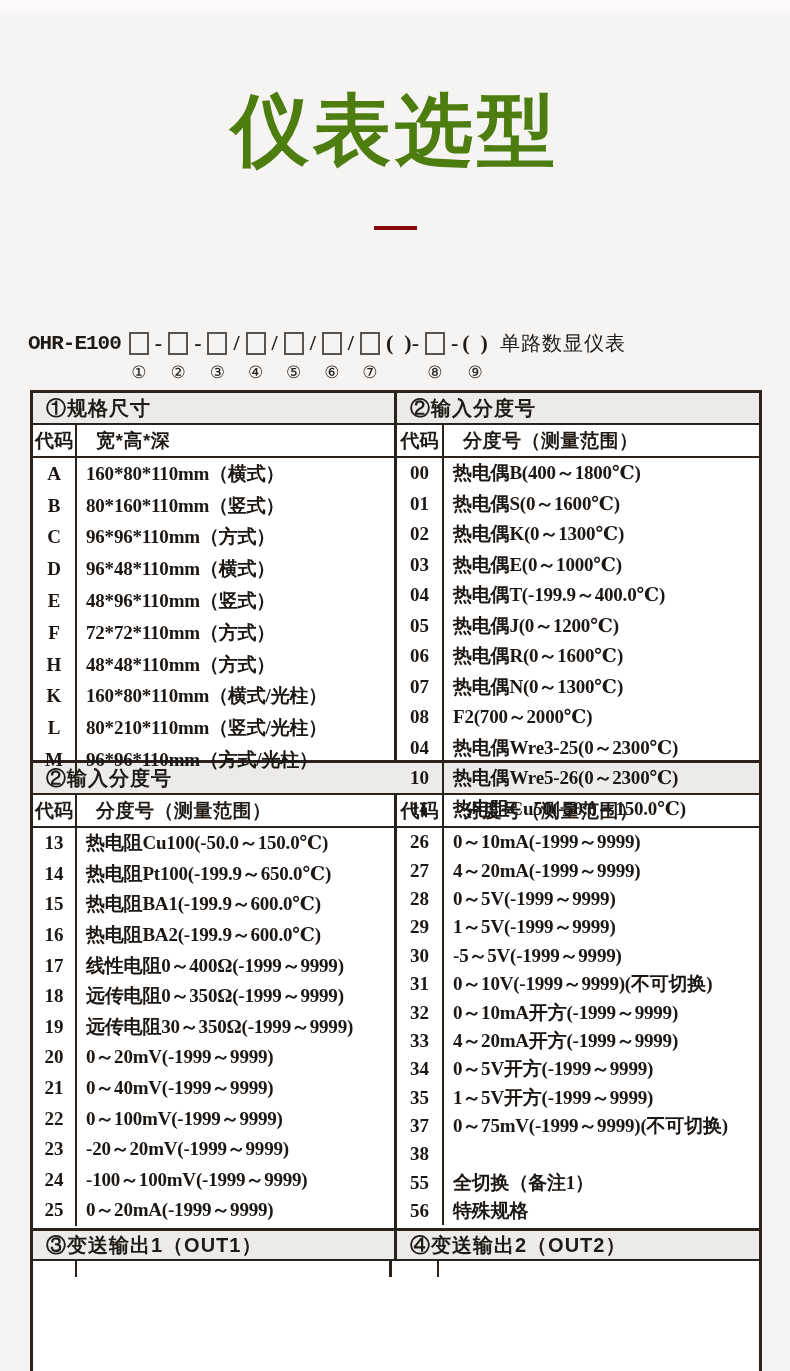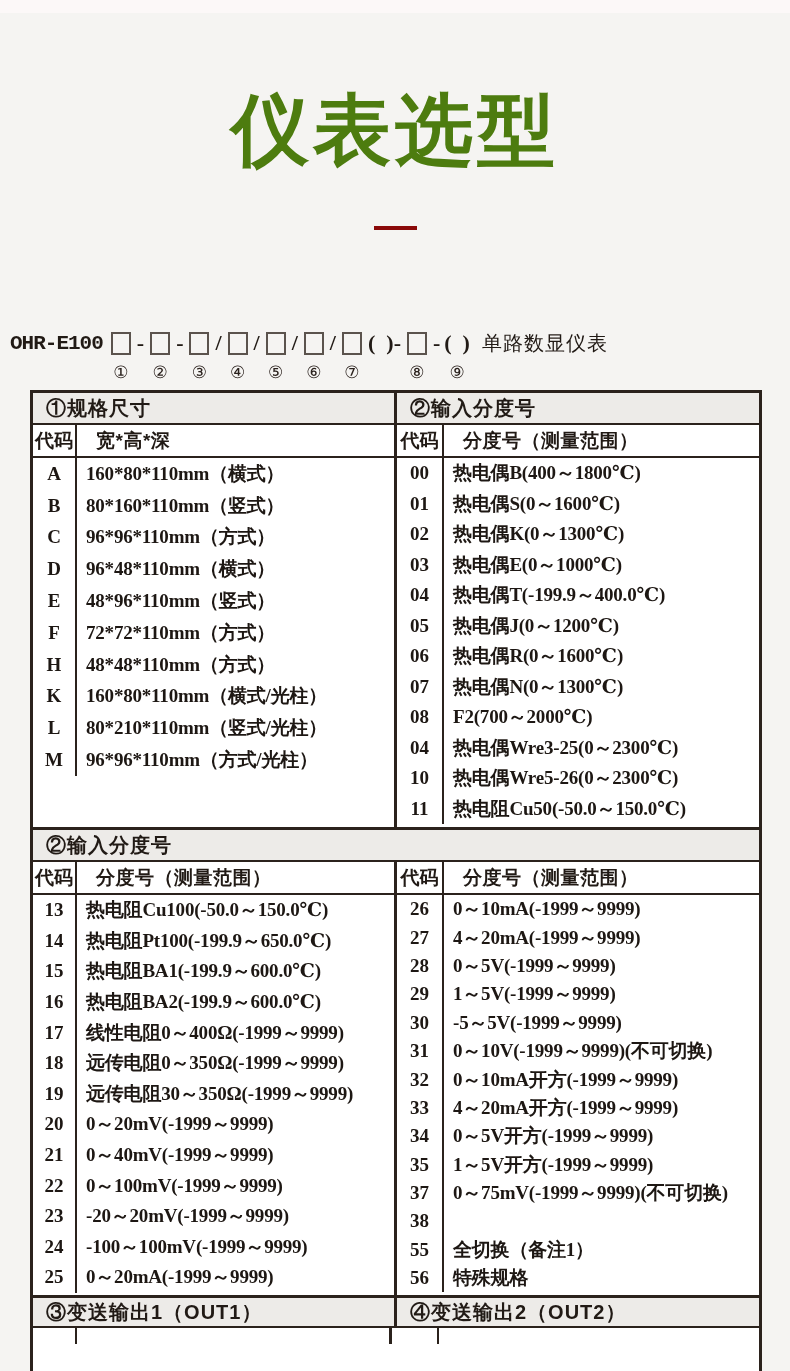--- a/index.html
+++ b/index.html
@@ -19,37 +19,37 @@
   .top-strip{position:absolute;top:0;left:0;right:0;height:13px;background:var(--stripbg)}
   .title{
     position:absolute;top:88px;left:0;width:100%;text-align:center;
     font-family:"Liberation Sans",sans-serif;font-weight:900;
     font-size:78px;line-height:1.1;color:#4d7c0f;letter-spacing:4px;
   }
   .title-underline{position:absolute;top:226px;left:374px;width:43px;height:4px;background:var(--red)}
 
   
   .model-line{
-    position:absolute;top:326px;left:10px;right:0;
+    position:absolute;top:326px;left:28px;right:0;
     display:flex;align-items:flex-start;white-space:pre;text-align:center;
   }
   .mitem{display:flex;flex-direction:column;align-items:center}
   .mtop{height:34px;display:flex;align-items:center}
   .mnum{height:20px;font-family:"Liberation Serif","DejaVu Serif",serif;font-size:17px;color:#2a211d;margin-top:2px}
   .mbox{width:20px;height:23px;border:2px solid #5b534d;margin:0 4px}
   .msep .mtop{font-family:"Liberation Serif","DejaVu Serif",serif;font-size:22px;font-weight:600;padding:0 2px}
   .f-mono .mtop{font-family:"Liberation Mono","DejaVu Sans Mono",monospace;font-size:21px;font-weight:700;letter-spacing:-1px;margin-right:4px}
   .f-cjk .mtop{font-family:"Liberation Sans",sans-serif;font-size:20px;font-weight:400;margin-left:10px;letter-spacing:1px}
 
   
   .sel-table{
     position:absolute;left:30px;top:390px;width:732px;height:1000px;
     background:#fff;border:3px solid var(--bd);
   }
-  .sec1{display:flex;height:434px}
+  .sec1{display:flex;height:367px}
   .half-l{width:364px;border-right:3px solid var(--bd)}
   .half-r{flex:1}
   .sec-header{
     height:32px;background:var(--hdrbg);border-bottom:2px solid var(--bd);
     display:flex;align-items:center;padding-left:13px;
     font-weight:700;font-size:20px;letter-spacing:1px;
   }
   .col-header{display:flex;height:33px;border-bottom:2px solid var(--bd);font-weight:700;font-size:19px}
   .col-header .code{border-right:2px solid var(--bd);display:flex;align-items:center;justify-content:center}
   .col-header .desc{display:flex;align-items:center;padding-left:19px;letter-spacing:.5px}

